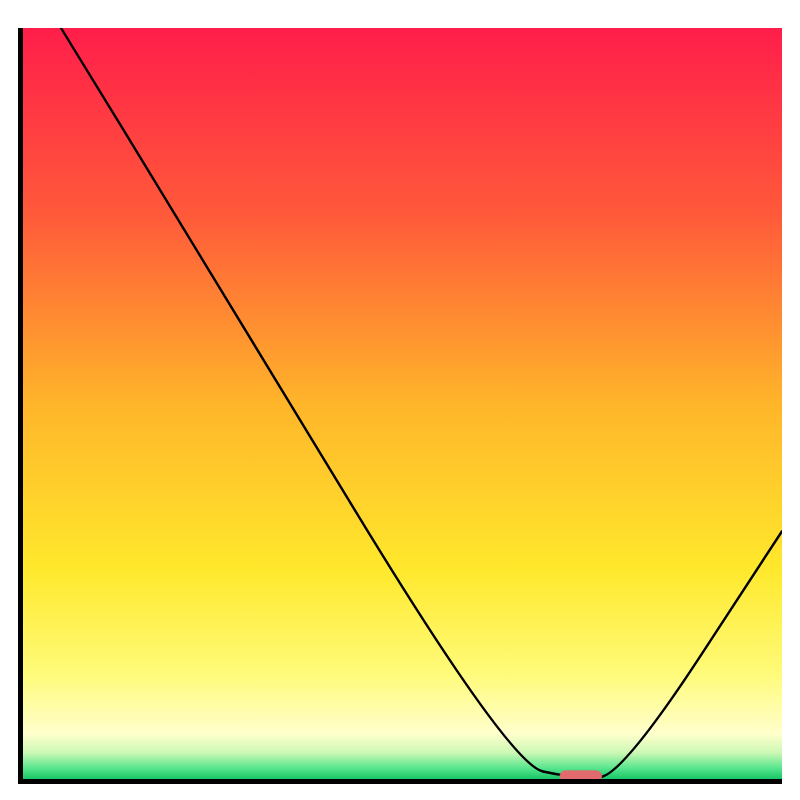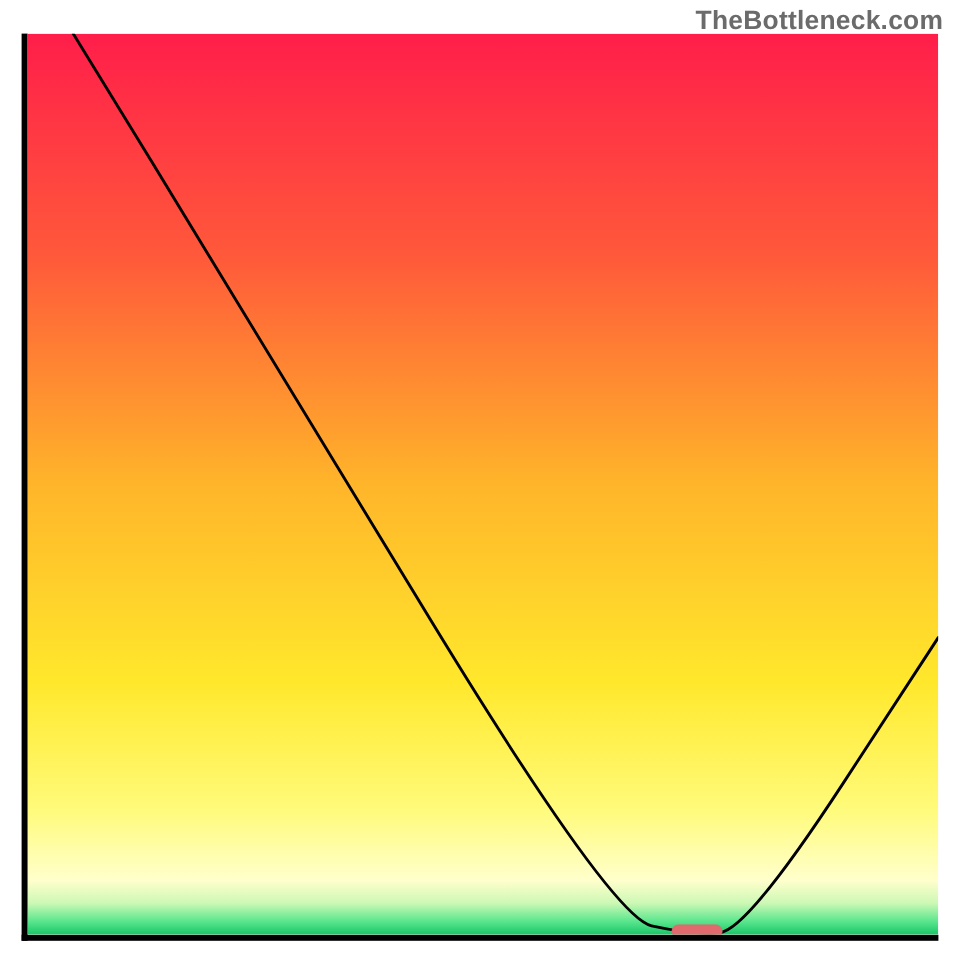--- a/index.html
+++ b/index.html
@@ -51,21 +51,20 @@
   }
   .marker {
     fill: #e06a6e;
     stroke: #e06a6e;
   }
 </style>
 </head>
 <body>
 
 <div class="frame">
-  <div class="watermark">TheBottleneck.com</div>
 
   <div class="plot">
 
     <svg viewBox="0 0 1000 1000" preserveAspectRatio="none">
       <defs>
         <linearGradient id="bg" x1="0" y1="0" x2="0" y2="1">
           <stop id="g0" offset="0%" stop-color="#ff1e4a"></stop>
           <stop id="g1" offset="25%" stop-color="#ff5a3a"></stop>
           <stop id="g2" offset="50%" stop-color="#ffb52a"></stop>
           <stop id="g3" offset="72%" stop-color="#ffe82c"></stop>

